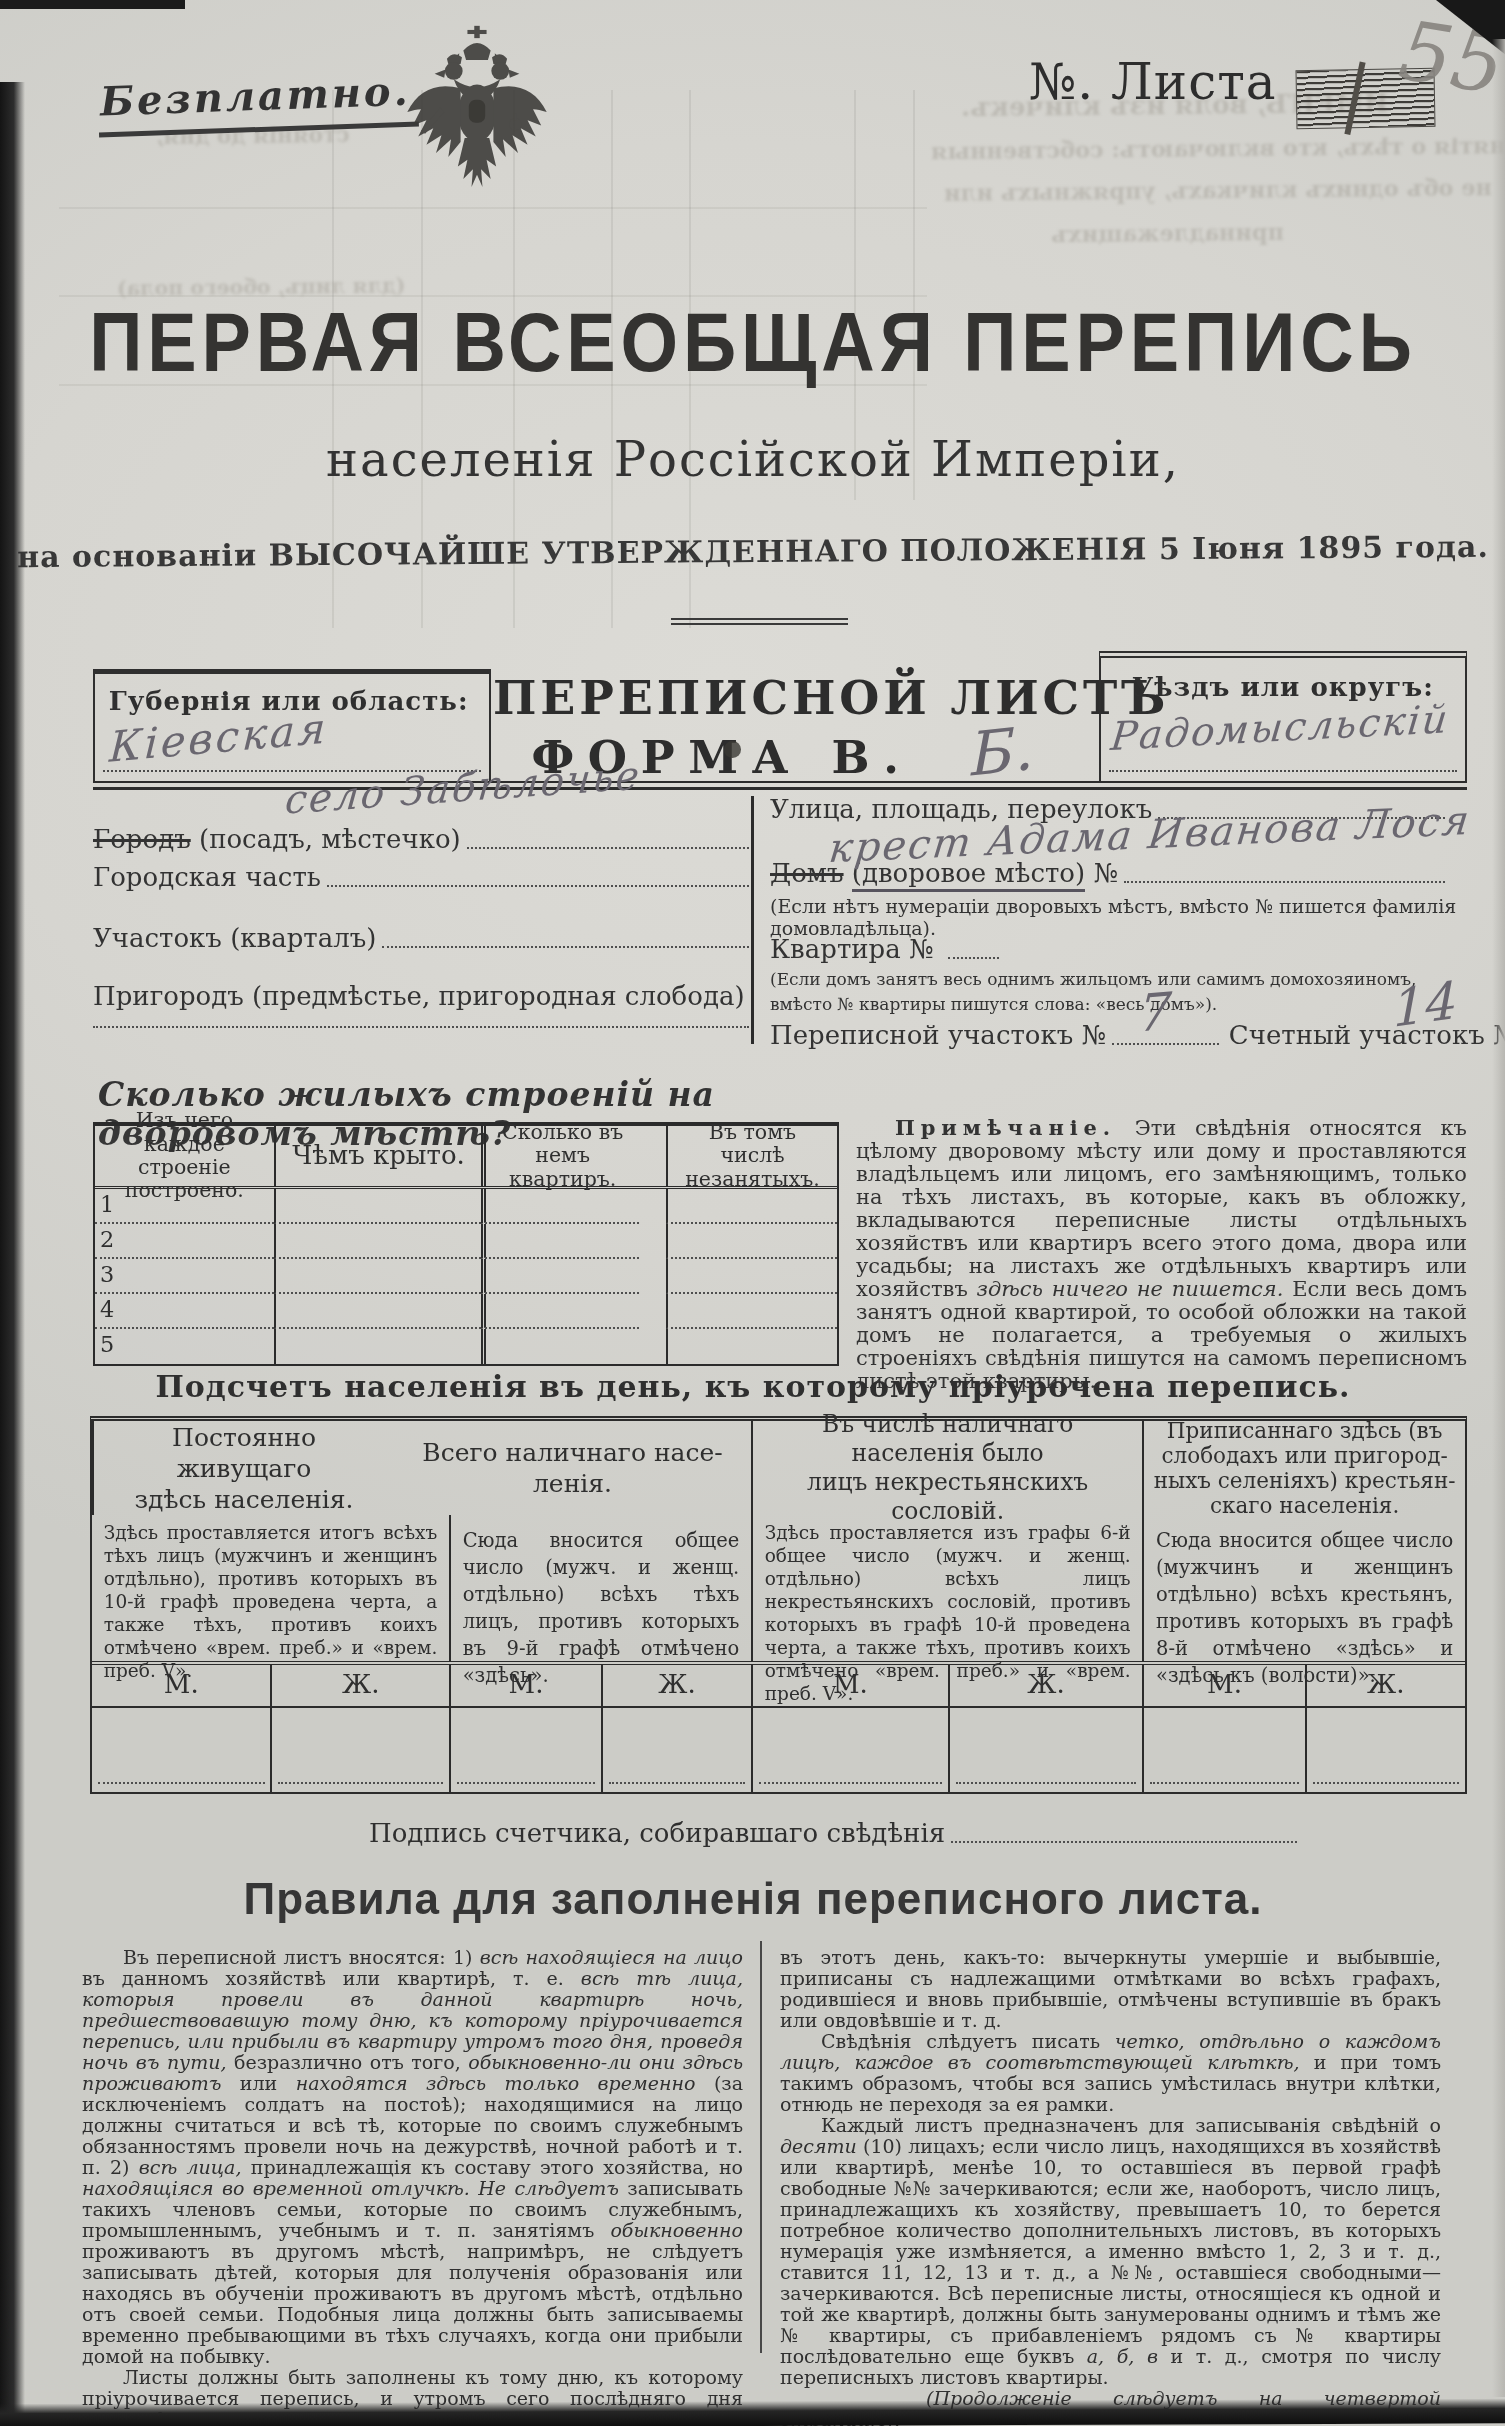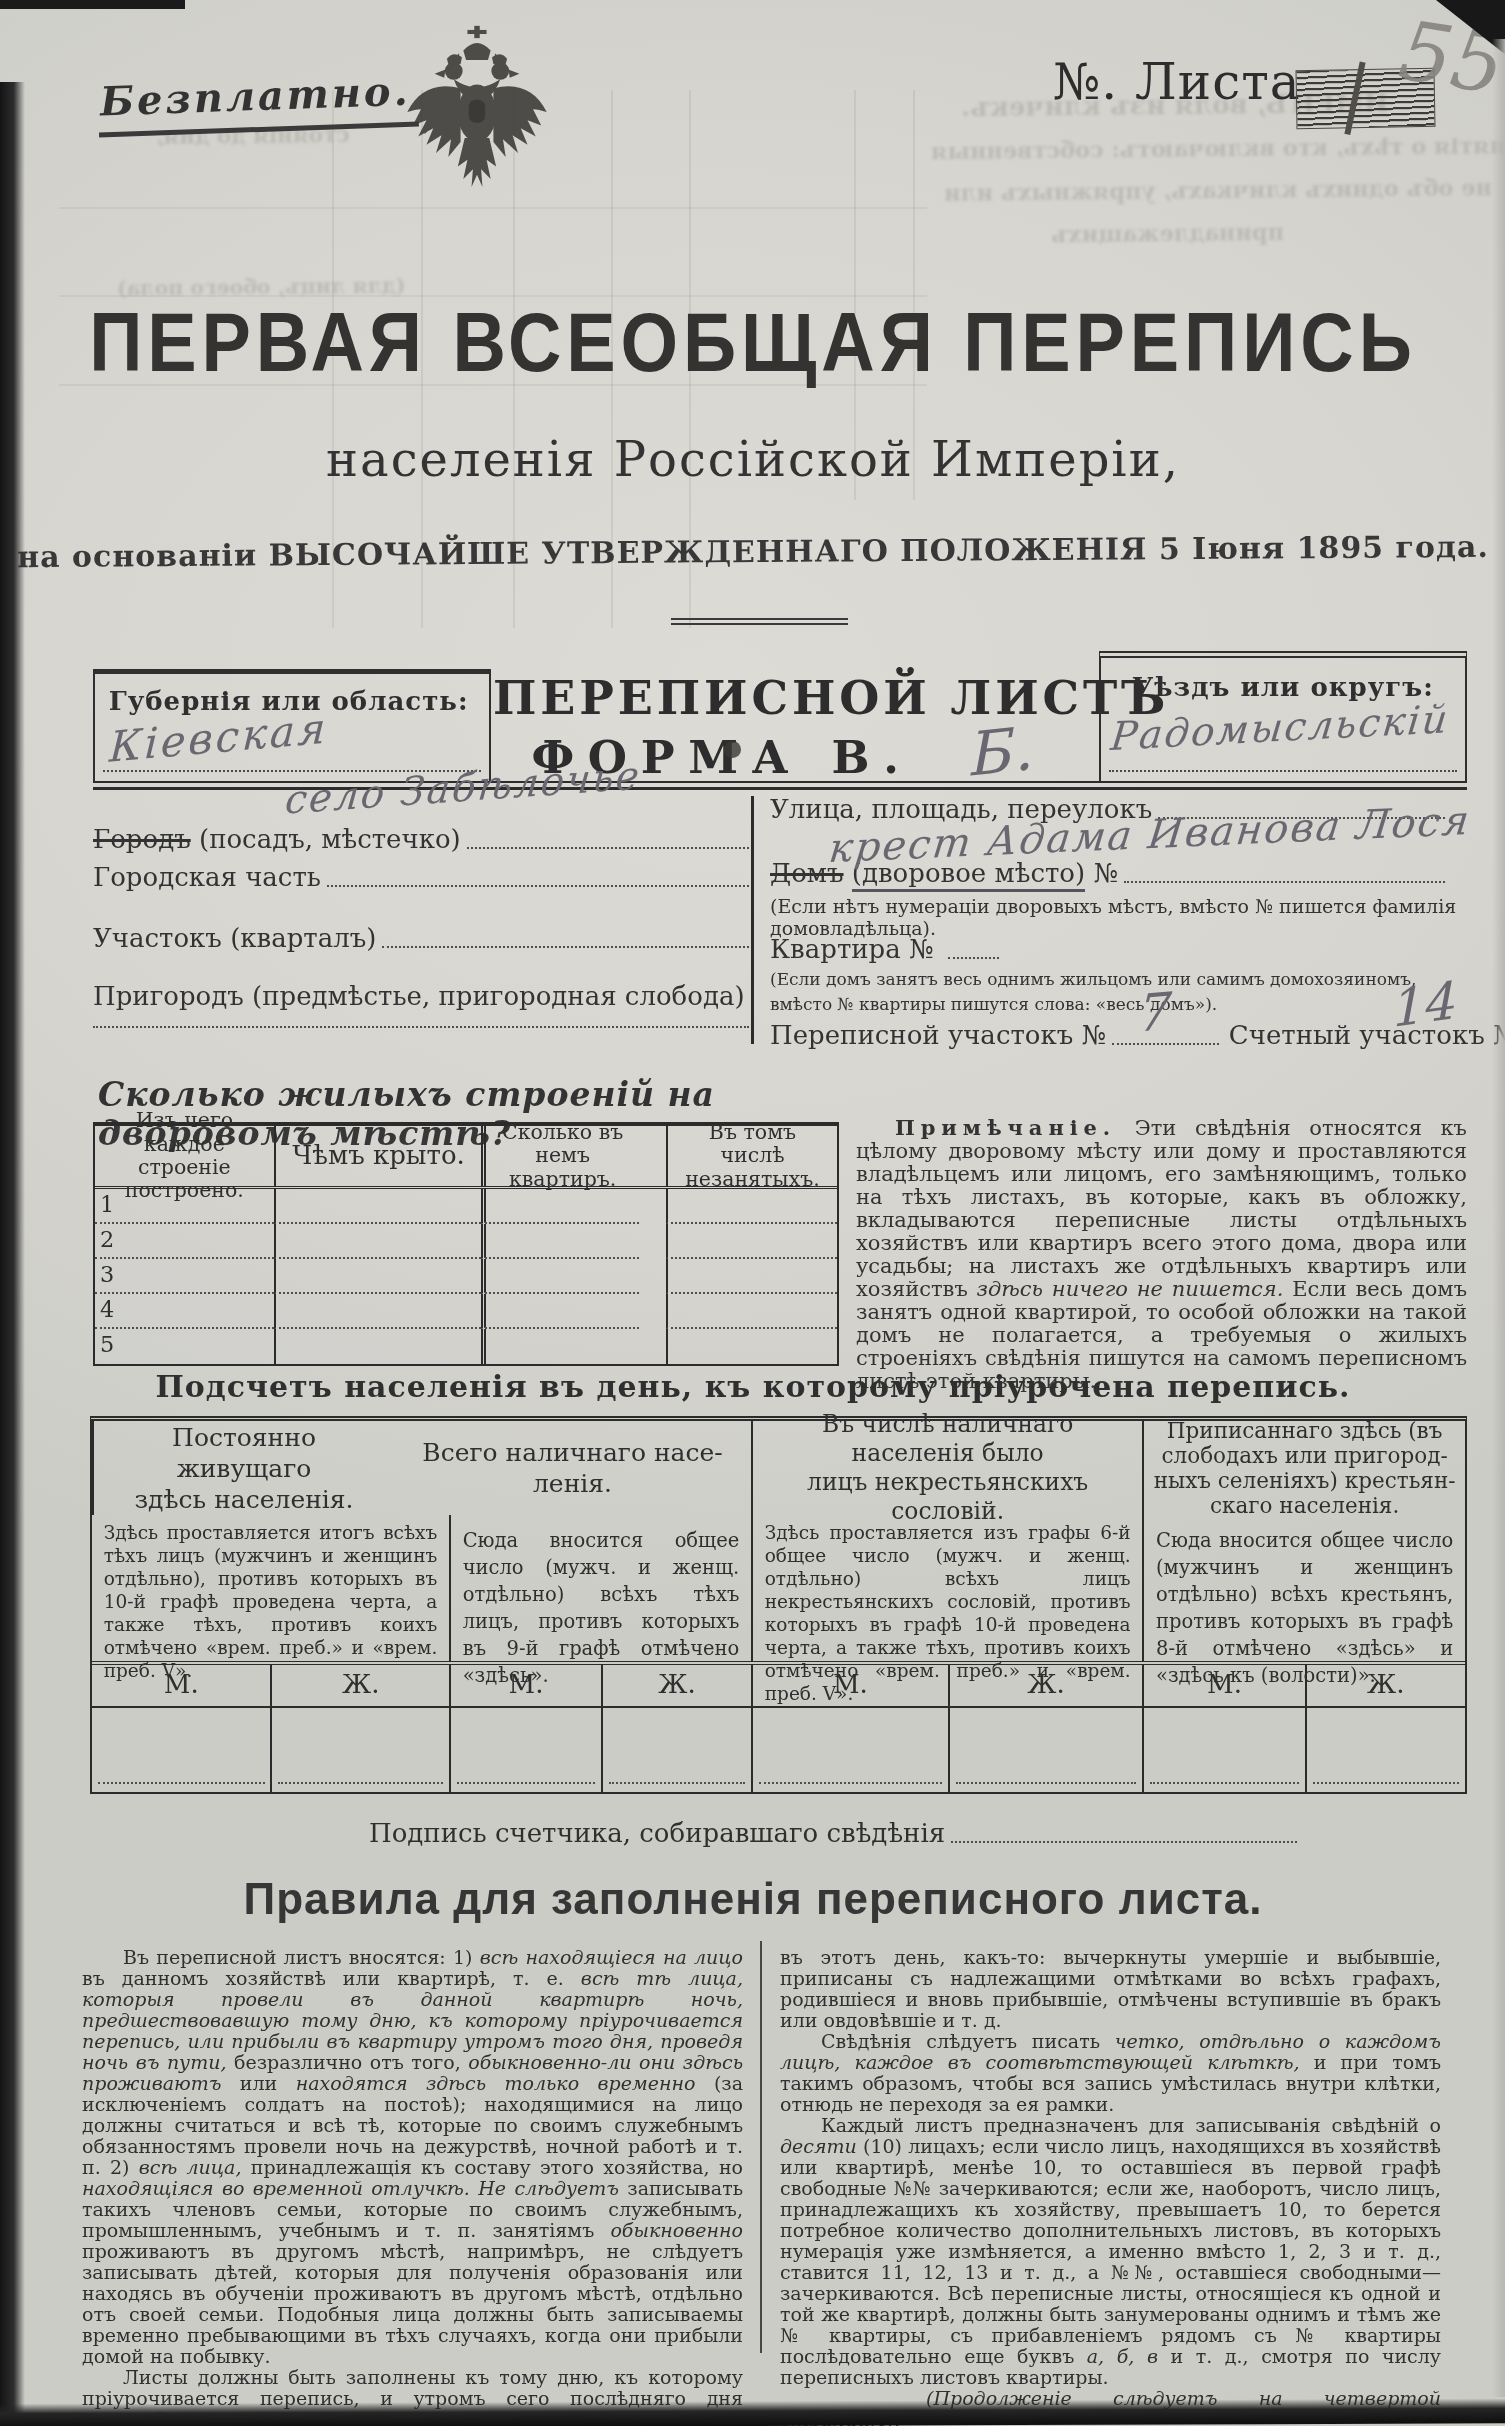--- a/index.html
+++ b/index.html
@@ -21,21 +21,21 @@
   
   .ghost{position:absolute;color:#8e897f;opacity:.34;filter:blur(1.8px);
     transform:scaleX(-1) rotate(.6deg);font-weight:bold;white-space:nowrap;}
   .grule{position:absolute;width:2px;background:#6d6a64;opacity:.13;}
   .ghline{position:absolute;height:2px;background:#6d6a64;opacity:.10;}
 
   
   .bezplatno{position:absolute;left:98px;top:72px;font-size:40px;font-style:italic;font-weight:bold;
     letter-spacing:2.9px;transform:rotate(-2deg);border-bottom:5.9px solid #3a3a3a;padding:0 7.8px 7.8px 2px;color:#333;}
   .eagle{position:absolute;left:395px;top:25px;width:164px;height:193px;opacity:.88;}
-  .sheetno-label{position:absolute;left:1053px;top:53px;font-size:50px;letter-spacing:1px;color:#2d2d2d;}
+  .sheetno-label{position:absolute;left:1029px;top:53px;font-size:50px;letter-spacing:1px;color:#2d2d2d;}
   .hatchbox{position:absolute;left:1297px;top:70px;width:137px;height:57px;
     background:repeating-linear-gradient(178deg,#3e3c38 0 2px,rgba(62,60,56,.2) 2px 2.9px,transparent 2.9px 5.9px);
     outline:1px solid #4a4844;transform:rotate(-1deg);}
   .hatch-slash{position:absolute;left:55px;top:-8.8px;width:5.9px;height:74px;background:#514e48;transform:rotate(13deg);}
   .hand{font-style:italic;color:#6a6770;white-space:nowrap;}
   .pencil-55{position:absolute;left:1400px;top:9.8px;font-size:82px;color:#87847f;font-style:italic;
     transform:rotate(9deg);opacity:.9;}
 
   
   .title{position:absolute;left:0;width:100%;top:300px;text-align:center;

